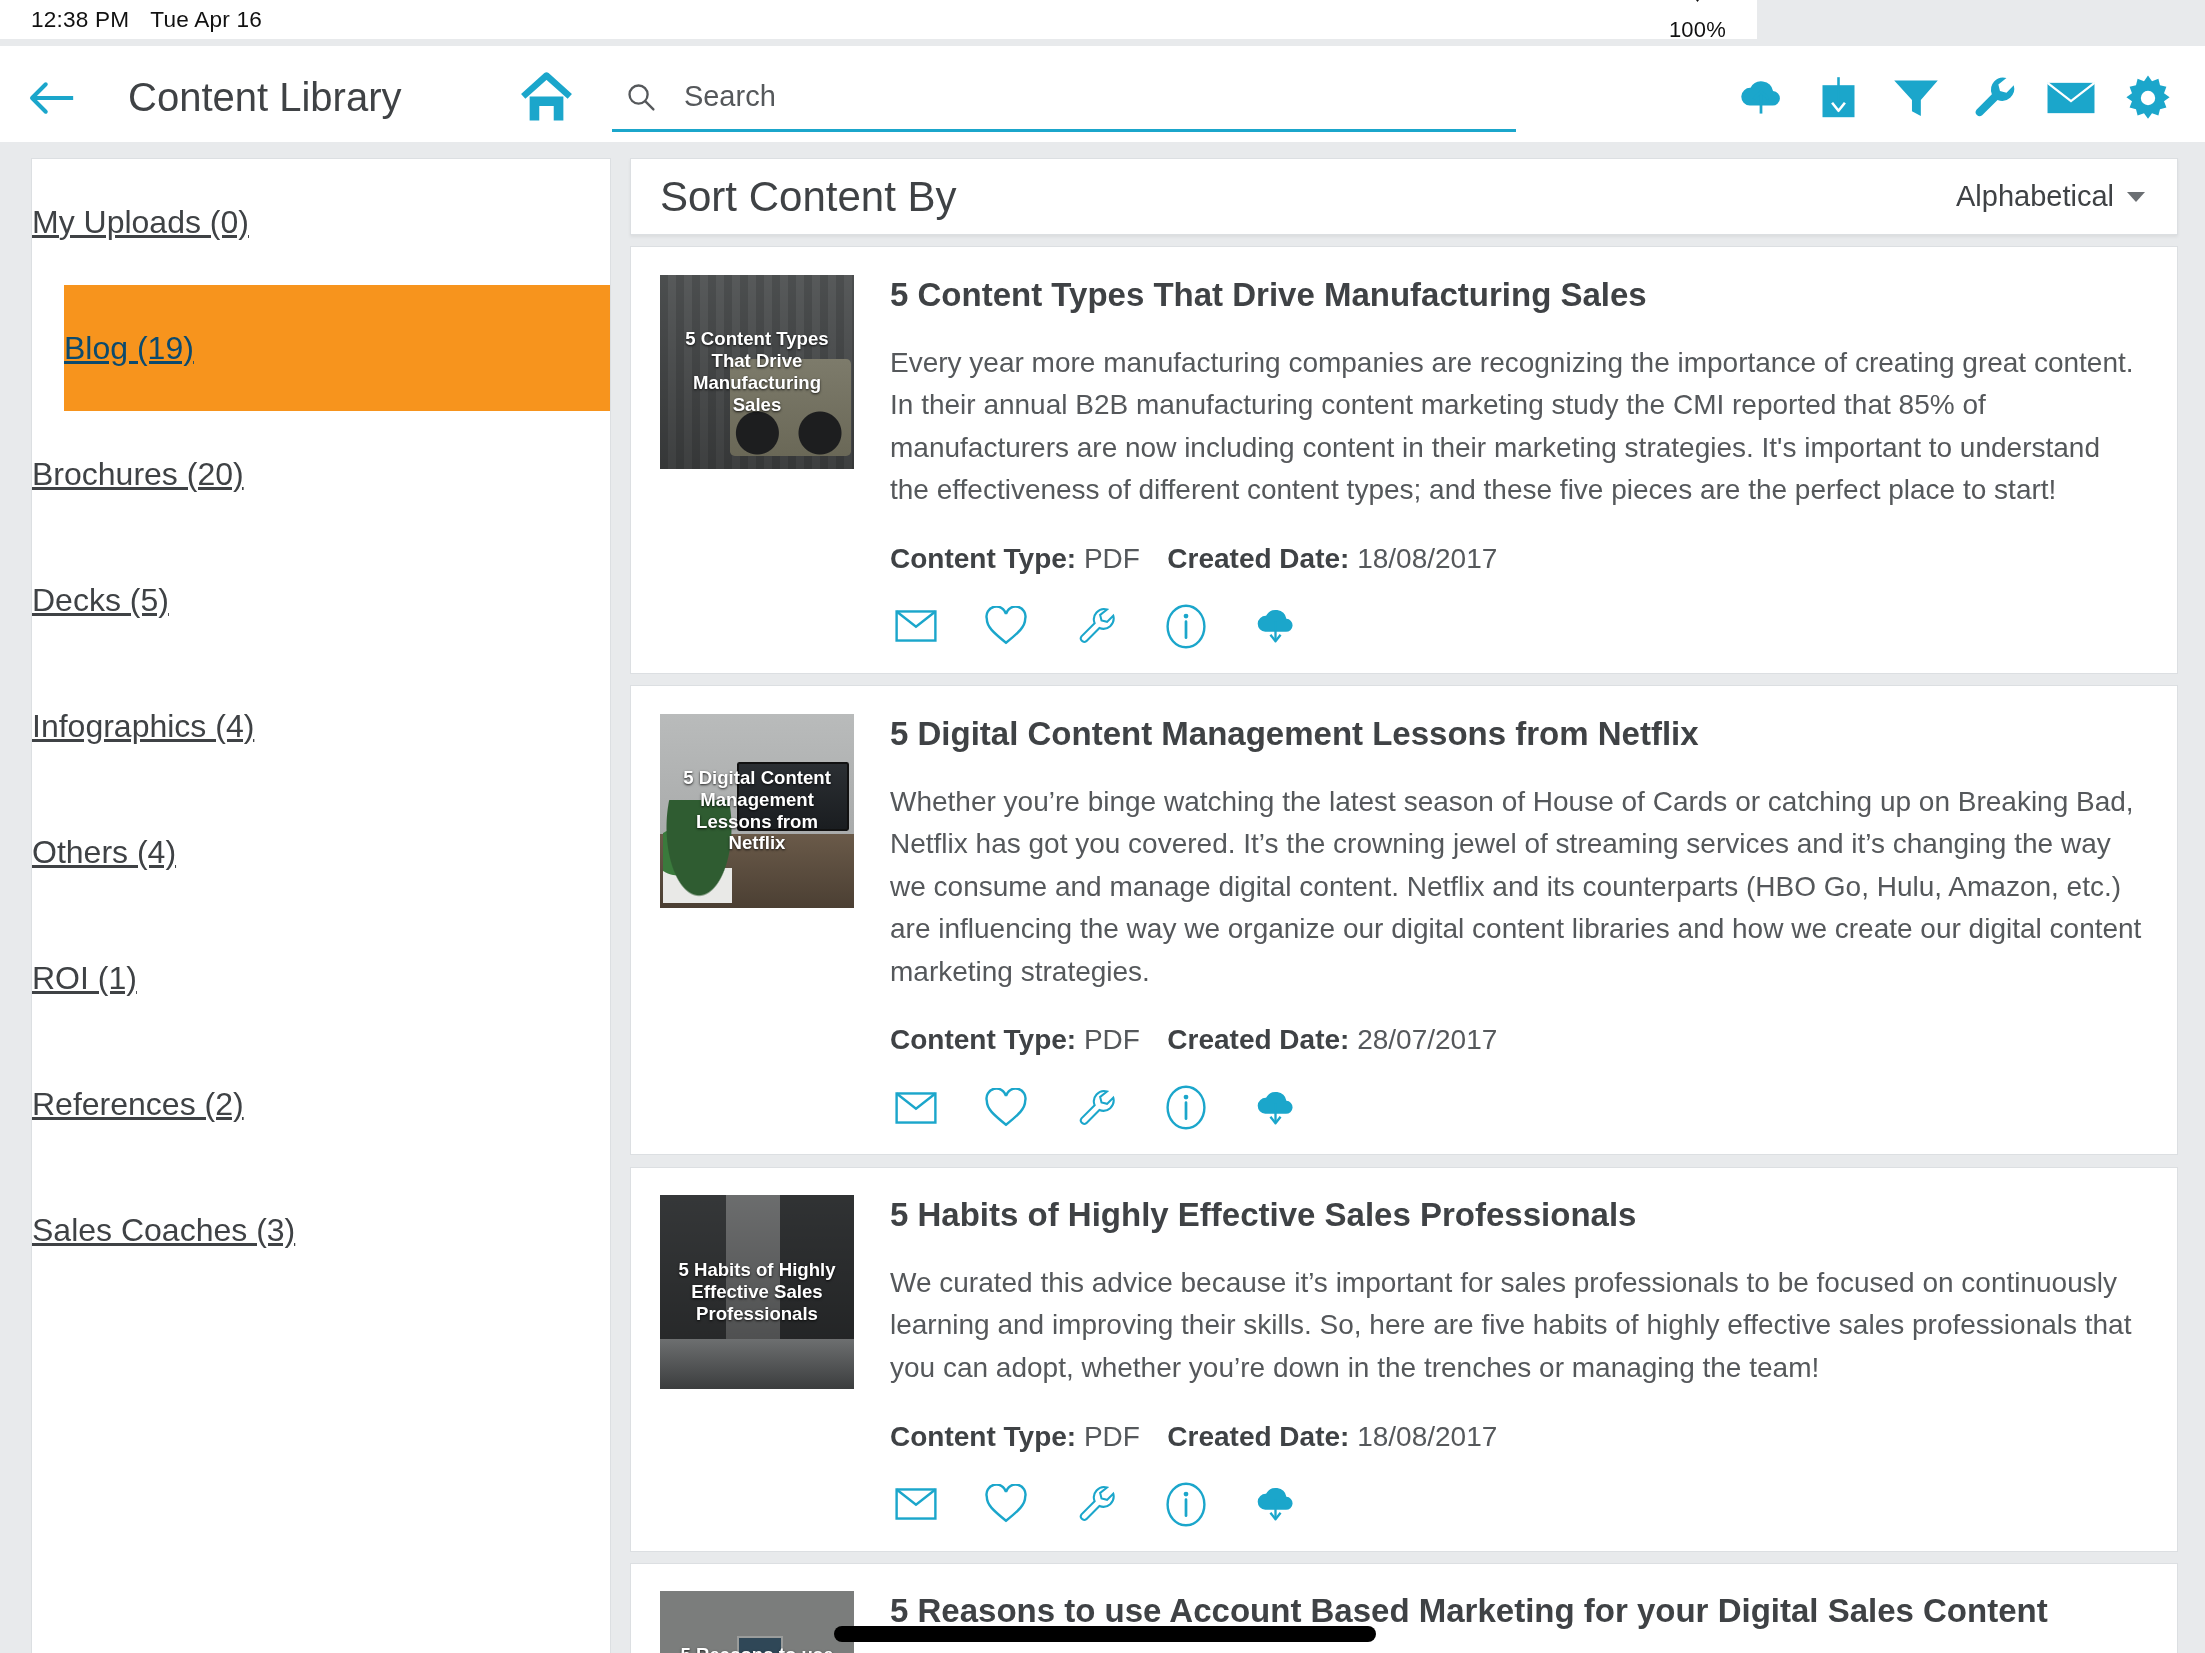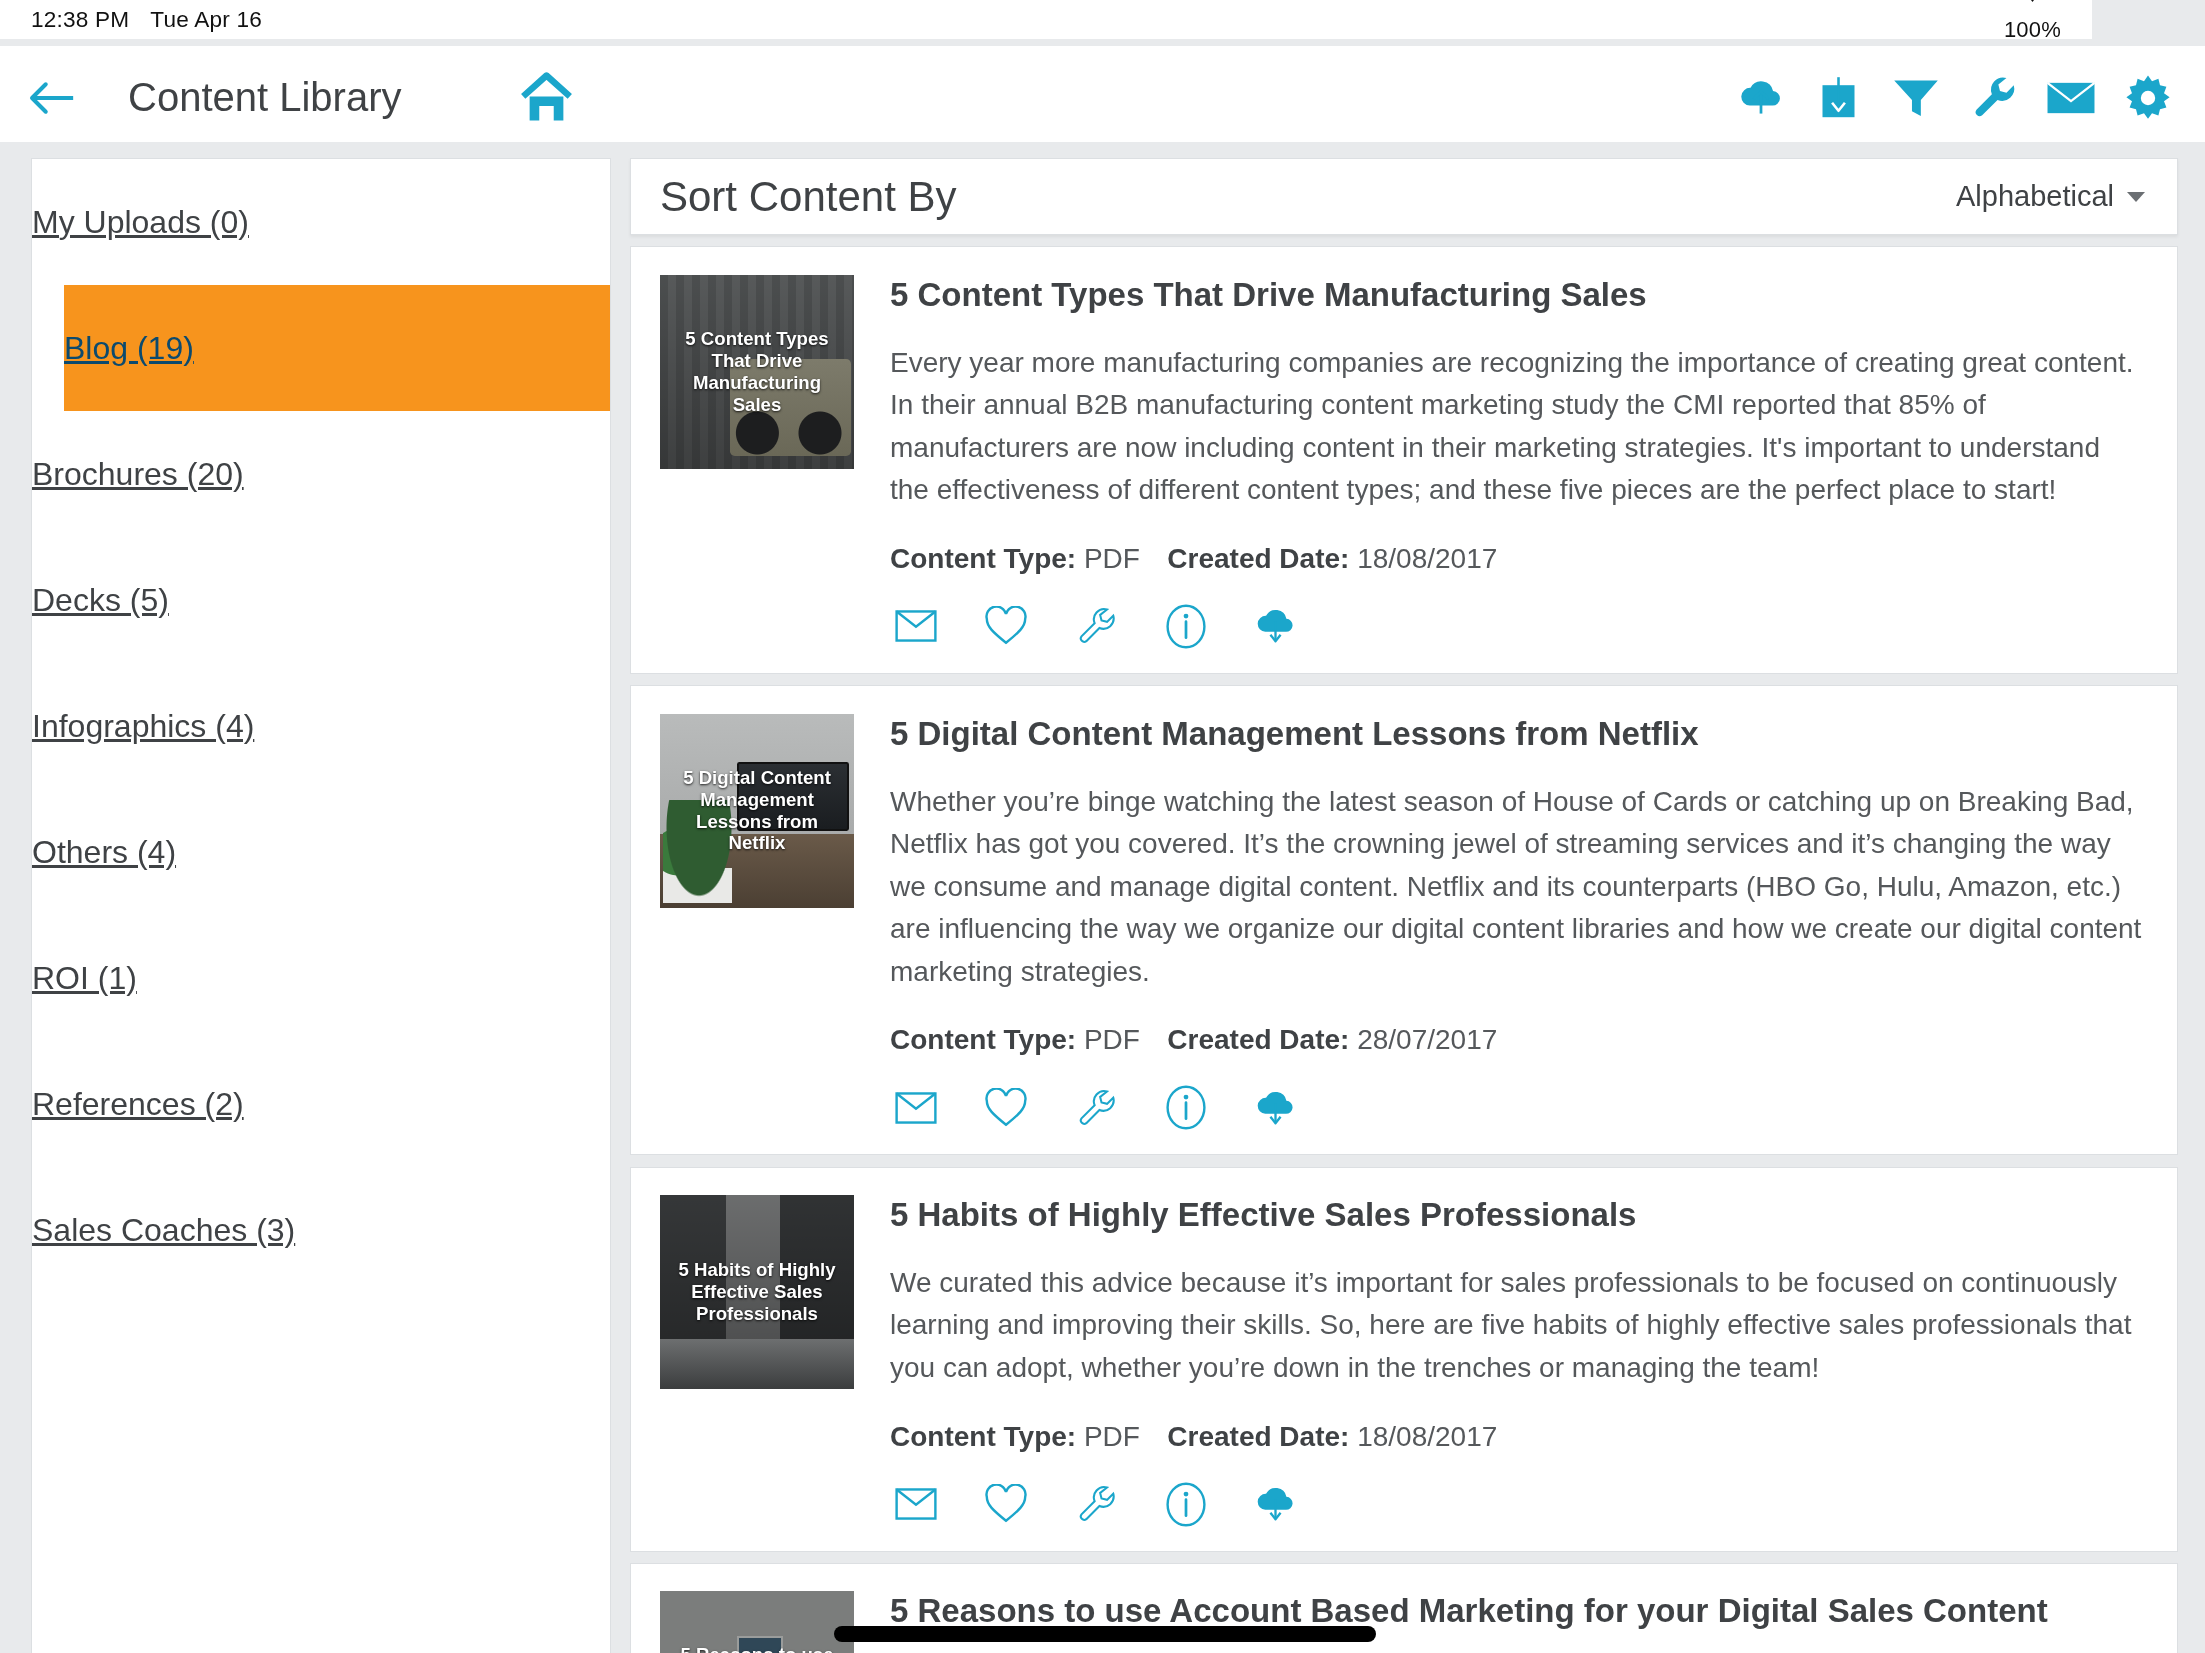--- a/index.html
+++ b/index.html
@@ -6,21 +6,21 @@
   html, body {
     width: 2205px; height: 1653px;
     background: #e8eaec;
     font-family: "Liberation Sans", sans-serif;
     overflow: hidden;
   }
   .screen { position: relative; width: 2205px; height: 1653px; background: #e8eaec; }
 
   
   .statusbar {
-    position: absolute; top: 0; left: 0; width: 2092px; height: 39px;
+    position: absolute; top: 0; left: 0; width: 1757px; height: 39px;
     background: #ffffff;
     display: flex; align-items: center;
     padding: 0 31px 0 31px;
     font-size: 22.6px; color: #111; letter-spacing: 0.2px;
   }
   .sb-left { display: flex; align-items: center; gap: 21px; }
   .sb-right { margin-left: auto; display: flex; align-items: center; gap: 13px; flex-direction: column; }
   .sb-dots { display: flex; gap: 5.7px; margin-right: 6.5px; }
   .sb-dots i { width: 8px; height: 8px; border-radius: 50%; background: #bfc3c7; display: block; }
   .wifi { width: 29px; height: 21px; display: block; }
@@ -217,20 +217,29 @@
     </div>
     <div class="nav-title">Content Library</div>
 
     <div class="home-btn">
       <svg width="53" height="52" viewBox="0 0 66 64">
         <path d="M4 30L33 4l29 26" stroke="#1ba6cb" stroke-width="8" fill="none" stroke-linejoin="round"></path>
         <path d="M12 30h42v30H42V42H24v18H12z" fill="#1ba6cb"></path>
       </svg>
     </div>
 
+    <div class="searchwrap">
+      <span class="search-ico">
+        <svg width="31" height="31" viewBox="0 0 24 24">
+          <circle cx="10.5" cy="10.5" r="7" stroke="#55585b" stroke-width="1.8" fill="none"></circle>
+          <path d="M15.6 15.6L22 22" stroke="#55585b" stroke-width="1.8" stroke-linecap="round"></path>
+        </svg>
+      </span>
+      <input class="search-input" type="text" value="" placeholder="Search" style="">
+    </div>
 
     <div class="nav-icons">
       <span class="ni">
         <svg width="50" height="45" viewBox="0 0 62 56">
           <path d="M17 38a11 11 0 0 1 1-22 15 15 0 0 1 28 4 9 9 0 0 1-1 18z" fill="#1ba6cb"></path>
           <path d="M31 48V22" stroke="#1ba6cb" stroke-width="3.4"></path>
           <path d="M22 30l9-10 9 10" stroke="#1ba6cb" stroke-width="3.4" fill="none" stroke-linejoin="round"></path>
         </svg>
       </span>
       <span class="ni">

